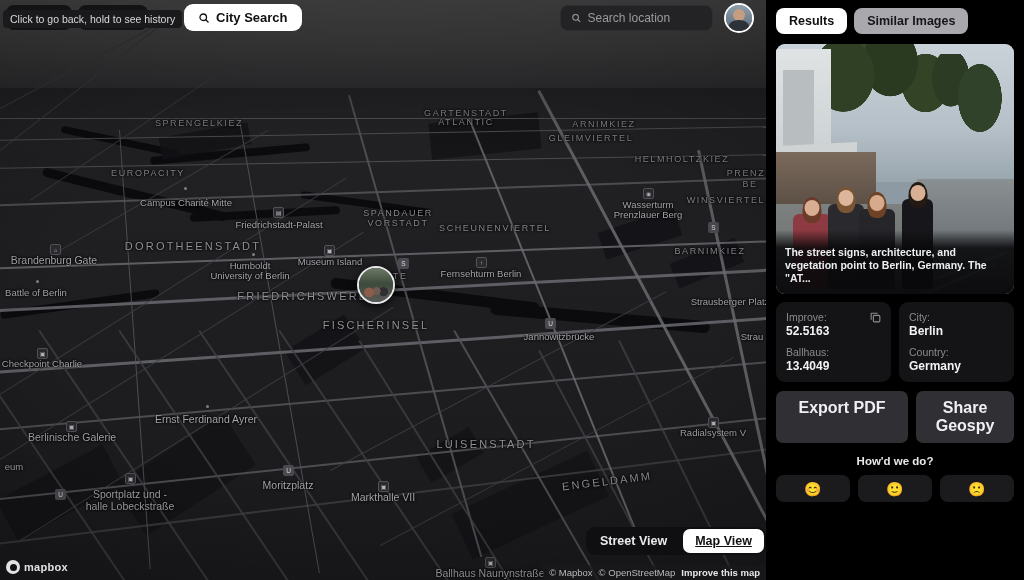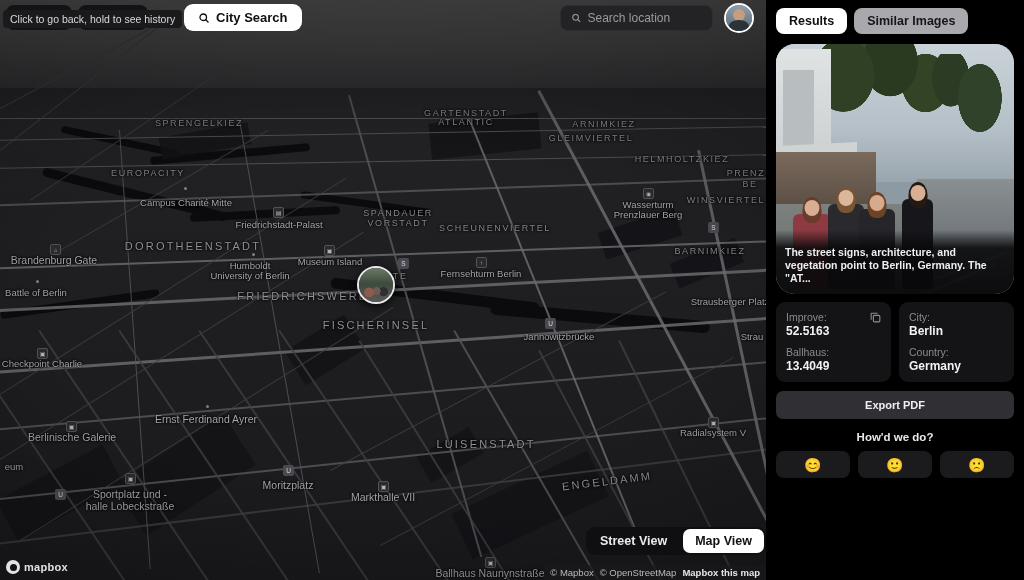--- a/index.html
+++ b/index.html
@@ -154,21 +154,21 @@
   #view-toggle {
     position:absolute; left:586px; top:527px; z-index:25;
     display:flex; gap:4px; align-items:center;
     background:#0f0f11; border-radius:9px; padding:2px;
   }
   .vbtn {
     font-size:12.5px; font-weight:bold;
     padding:5px 12px; border-radius:7px; cursor:pointer;
     color:#eaeaee; background:transparent;
   }
-  .vbtn.active { background:#ffffff; color:#111113; }
+  .vbtn.active { background:#ffffff; color:#111113;text-decoration:underline; }
 
   #mapbox-logo {
     position:absolute; left:6px; bottom:6px; z-index:25;
     display:flex; align-items:center; gap:4px;
     opacity:.88;
   }
   #mapbox-logo .mb-mark {
     width:14px; height:14px; border-radius:50%;
     background:#fff; position:relative;
   }
@@ -199,21 +199,21 @@
   }
   #panel-tabs { display:flex; gap:7px; margin-bottom:10px; }
   .tab {
     font-size:12.5px; font-weight:bold;
     padding:6px 13px; border-radius:8px; cursor:pointer;
   }
   .tab.active { background:#ffffff; color:#101012;text-align:right; }
   .tab.idle { background:#a8a8ad; color:#17171a; }
 
   #result-card {
-    border-radius:19px; overflow:hidden;
+    border-radius:9px; overflow:hidden;
     background:#121214; position:relative;
     height:250px;
   }
   #result-photo { position:relative; width:100%; height:250px; overflow:hidden; background:#8d9aa4; }
 
   
   .sky { position:absolute; left:0; top:0; width:100%; height:55%; background:linear-gradient(180deg,#c9d2d8 0%,#b6c0c8 60%,#9aa6ae 100%); }
   .bldg-l { position:absolute; left:0; top:5px; width:23%; height:62%; background:linear-gradient(180deg,#dfe3e4 0%,#c3c8ca 100%); }
   .bldg-l2 { position:absolute; left:3%; top:26px; width:13%; height:42%; background:#b8bdbf; }
   .shopfront { position:absolute; left:0; top:43%; width:42%; height:34%; background:linear-gradient(180deg,#7a6a5c 0%,#4a3f36 100%); }
@@ -260,21 +260,21 @@
   .info-value { color:#f2f2f5; font-size:12px; font-weight:bold; margin-bottom:8px; }
   .info-value.last { margin-bottom:0; }
   #copy-icon {
     position:absolute; right:9px; top:9px;
     width:13px; height:13px; cursor:pointer; opacity:.65;
   }
 
   #action-row { display:flex; gap:8px; margin-top:9px; }
   .act-btn {
     background:#303034; color:#f0f0f3;
-    font-size:11px; font-weight:bold;
+    font-size:16px; font-weight:bold;
     border-radius:7px; padding:8px 0;
     text-align:center; cursor:pointer;
   }
   #export-pdf { flex:1.35; }
   #share-geospy { flex:1; }
 
   #feedback-title {
     text-align:center; color:#e9e9ec;
     font-size:11.5px; font-weight:bold; margin-top:12px;
   }
@@ -462,21 +462,21 @@
     </div>
 
     <div id="mapbox-logo">
       <span class="mb-mark"></span>
       <span class="mb-text">mapbox</span>
     </div>
 
     <div id="attrib">
       <span>© Mapbox</span>
       <span>© OpenStreetMap</span>
-      <span class="imp">Mapbox this map</span>
+      <span class="imp">Improve this map</span>
     </div>
   </div>
 
   <div id="panel">
 
     <div id="panel-tabs">
       <div class="tab active">Results</div>
       <div class="tab idle">Similar Images</div>
     </div>
 
@@ -530,20 +530,21 @@
       <div class="info-box">
         <div class="info-label">City:</div>
         <div class="info-value">Berlin</div>
         <div class="info-label">Country:</div>
         <div class="info-value last">Germany</div>
       </div>
     </div>
 
     <div id="action-row">
       <div class="act-btn" id="export-pdf">Export PDF</div>
+      <div class="act-btn" id="share-geospy">Share Geospy</div>
     </div>
 
     <div id="feedback-title">How'd we do?</div>
     <div id="feedback-row">
       <div class="fb-btn">😊</div>
       <div class="fb-btn">🙂</div>
       <div class="fb-btn">🙁</div>
     </div>
   </div>
 </div>

